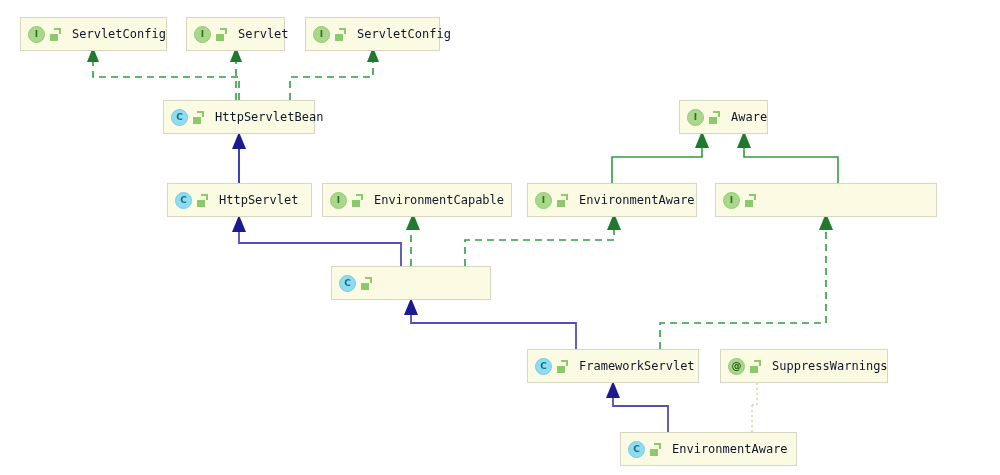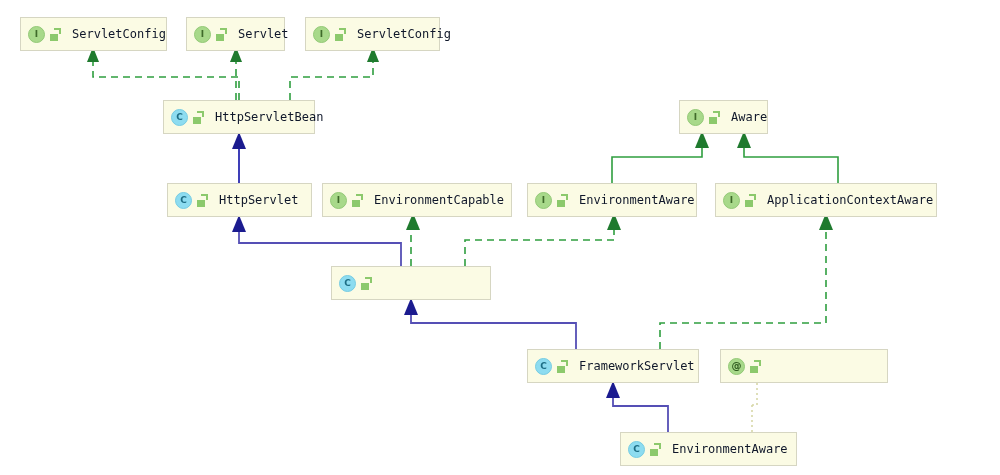--- a/index.html
+++ b/index.html
@@ -242,21 +242,20 @@
       <span class="vis-icon"></span>
     </span>
     <span class="node-label">EnvironmentAware</span>
   </div>
 
   <div class="node" style="left:715px; top:183px; width:222px;">
     <span class="node-icons">
       <span class="kind-icon kind-interface">I</span>
       <span class="vis-icon"></span>
     </span>
-    <span class="node-label">ApplicationContextAware</span>
   </div>
 
   <div class="node" style="left:331px; top:266px; width:160px;">
     <span class="node-icons">
       <span class="kind-icon kind-class">C</span>
       <span class="vis-icon"></span>
     </span>
   </div>
 
   <div class="node" style="left:527px; top:349px; width:172px;">
@@ -265,20 +264,21 @@
       <span class="vis-icon"></span>
     </span>
     <span class="node-label">FrameworkServlet</span>
   </div>
 
   <div class="node" style="left:720px; top:349px; width:168px;">
     <span class="node-icons">
       <span class="kind-icon kind-annotation">@</span>
       <span class="vis-icon"></span>
     </span>
+    <span class="node-label">SuppressWarnings</span>
   </div>
 
   <div class="node" style="left:620px; top:432px; width:177px;">
     <span class="node-icons">
       <span class="kind-icon kind-class">C</span>
       <span class="vis-icon"></span>
     </span>
     <span class="node-label">EnvironmentAware</span>
   </div>
 

